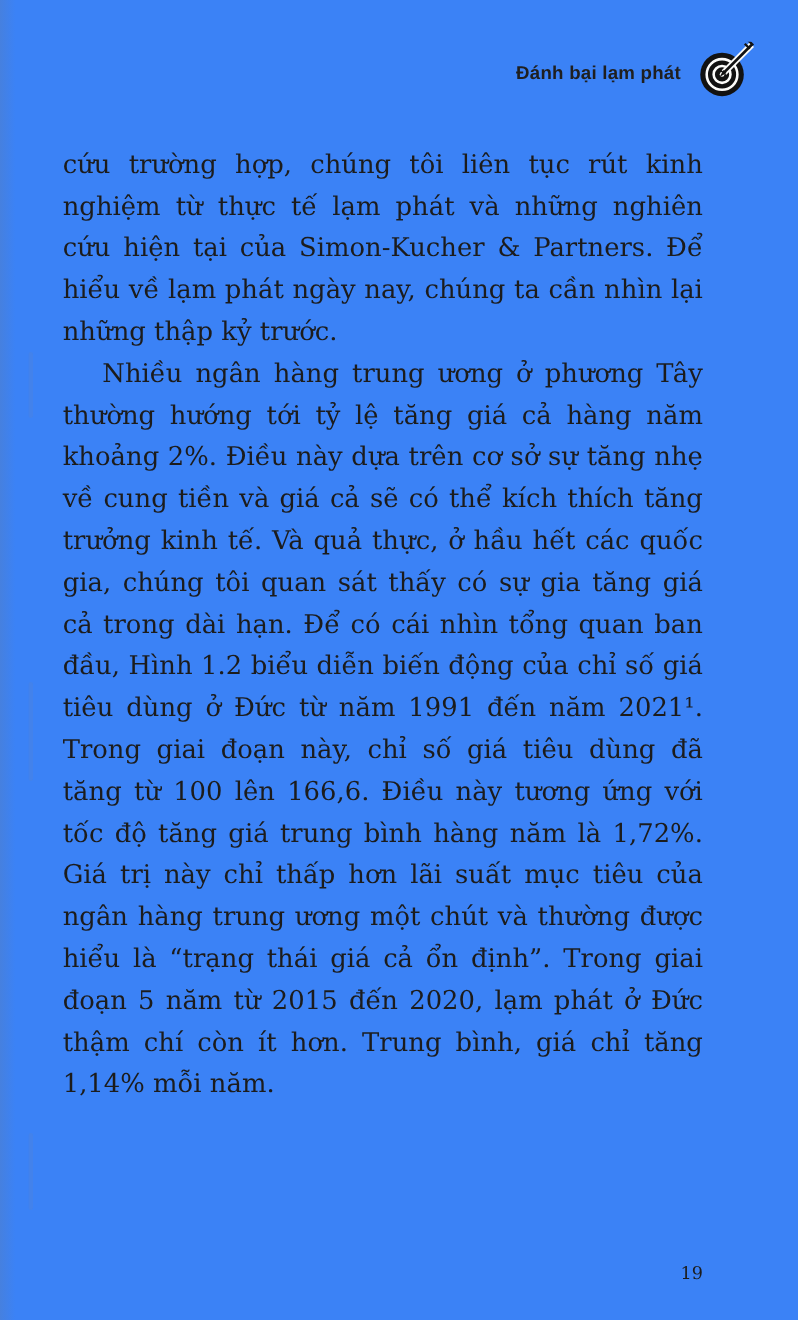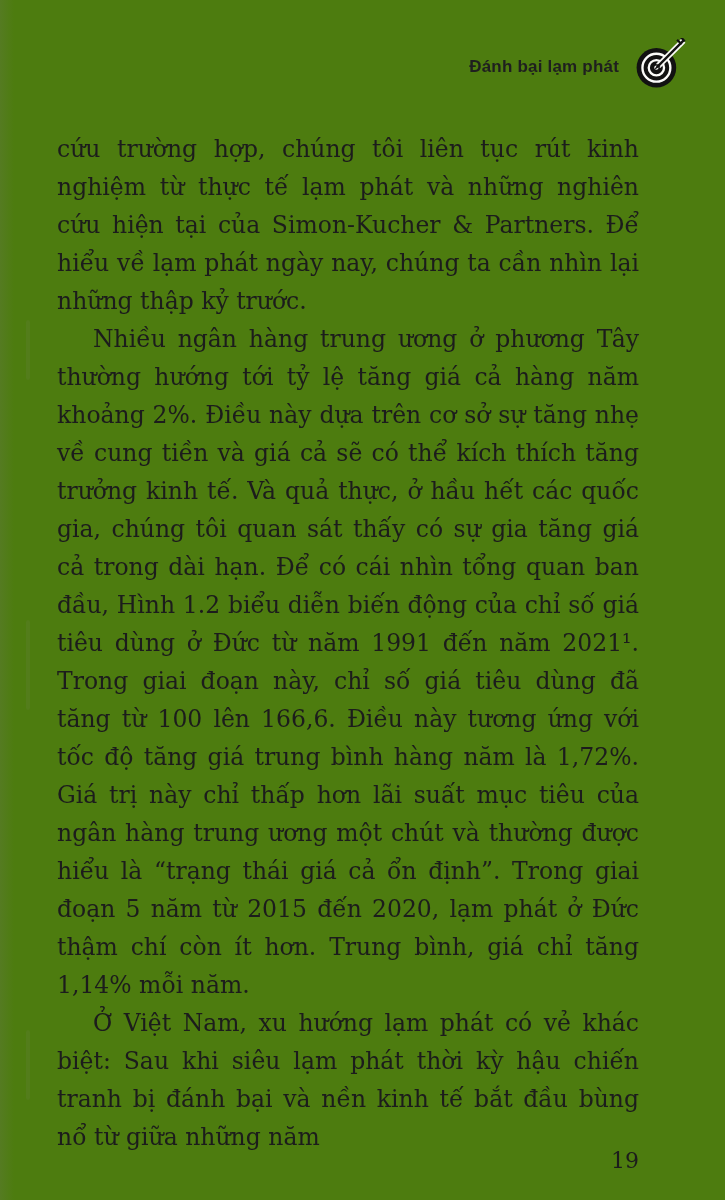--- a/index.html
+++ b/index.html
@@ -5,21 +5,21 @@
   html, body {
     margin: 0;
     padding: 0;
     background: #e9e9e7;
   }
   .page {
     position: relative;
     width: 725px;
     height: 1200px;
     margin: 0 auto;
-    background: #4d7c0f;
+    background: #3b82f6;
     overflow: hidden;
     font-family: "DejaVu Serif", "Liberation Serif", serif;
     color: #1c1c1c;
   }
   
   .scan-edge {
     position: absolute;
     left: 0; top: 0; bottom: 0;
     width: 14px;
     background: linear-gradient(to right, rgba(120,120,118,0.18), rgba(120,120,118,0.0));
@@ -95,21 +95,21 @@
     line-height: 30px;
     text-align: justify;
     text-indent: 30px;
     color: #222220;
   }
 
   .page-number {
     position: absolute;
     right: 86px;
     top: 1148px;
-    font-size: 22px;
+    font-size: 16px;
     color: #1c1c1c;
   }
 </style>
 </head>
 <body>
 
 <div class="page">
 
   <div class="scan-edge"></div>
   <div class="scan-smudge smudge-1"></div>
@@ -129,19 +129,18 @@
         <line x1="49" y1="2" x2="54" y2="7" stroke="#121212" stroke-width="2.4"></line>
         <line x1="52.5" y1="-1.5" x2="57.5" y2="3.5" stroke="#121212" stroke-width="2.4"></line>
         <polygon points="23.5,35.5 30.5,31.5 27.5,28.5" fill="#121212"></polygon>
       </svg>
     </span>
   </header>
 
   <main class="body-text">
     <p class="first">cứu trường hợp, chúng tôi liên tục rút kinh nghiệm từ thực tế lạm phát và những nghiên cứu hiện tại của Simon-Kucher &amp; Partners. Để hiểu về lạm phát ngày nay, chúng ta cần nhìn lại những thập kỷ trước.</p>
     <p>Nhiều ngân hàng trung ương ở phương Tây thường hướng tới tỷ lệ tăng giá cả hàng năm khoảng 2%. Điều này dựa trên cơ sở sự tăng nhẹ về cung tiền và giá cả sẽ có thể kích thích tăng trưởng kinh tế. Và quả thực, ở hầu hết các quốc gia, chúng tôi quan sát thấy có sự gia tăng giá cả trong dài hạn. Để có cái nhìn tổng quan ban đầu, Hình 1.2 biểu diễn biến động của chỉ số giá tiêu dùng ở Đức từ năm 1991 đến năm 2021¹. Trong giai đoạn này, chỉ số giá tiêu dùng đã tăng từ 100 lên 166,6. Điều này tương ứng với tốc độ tăng giá trung bình hàng năm là 1,72%. Giá trị này chỉ thấp hơn lãi suất mục tiêu của ngân hàng trung ương một chút và thường được hiểu là “trạng thái giá cả ổn định”. Trong giai đoạn 5 năm từ 2015 đến 2020, lạm phát ở Đức thậm chí còn ít hơn. Trung bình, giá chỉ tăng 1,14% mỗi năm.</p>
-    <p>Ở Việt Nam, xu hướng lạm phát có vẻ khác biệt: Sau khi siêu lạm phát thời kỳ hậu chiến tranh bị đánh bại và nền kinh tế bắt đầu bùng nổ từ giữa những năm</p>
   </main>
 
 
   <div class="page-number">19</div>
 
 </div>
 
 </body></html>

